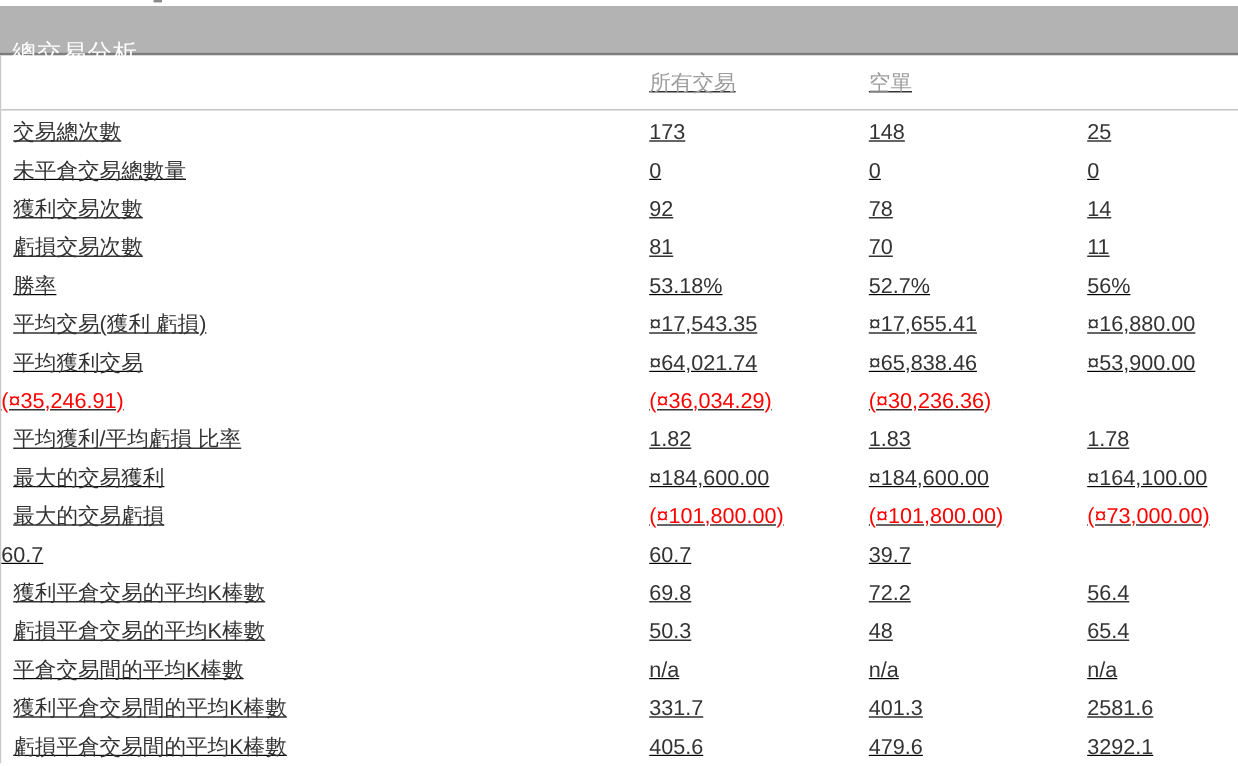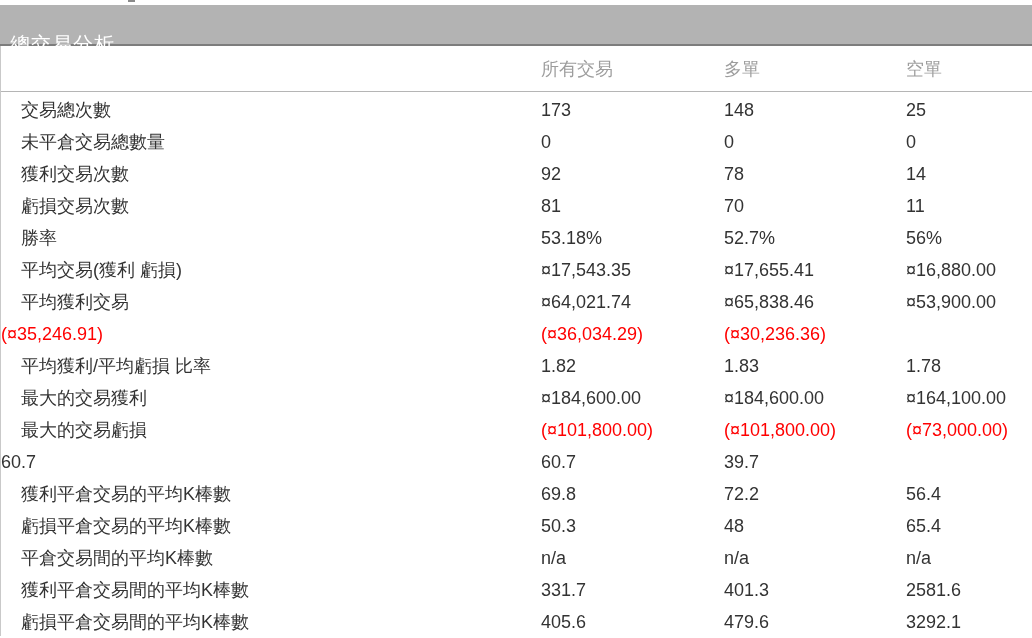--- a/index.html
+++ b/index.html
@@ -9,30 +9,30 @@
 
   .top-strip { height:5px; background:#fff; position:relative; }
   .top-artifact { position:absolute; left:128px; top:0; width:7px; height:2px; background:#8a8a8a; }
 
   .panel-header {
     height:41px; background:#b3b3b3; border-bottom:2px solid #7d7d7d;
     display:flex; align-items:center; padding-left:10px;
   }
   .panel-title { color:#ffffff; font-size:20px; letter-spacing:1px;margin-top:40px; }
 
-  .report-body { border-left:1px solid #c9c9c9; height:590px; overflow:hidden; }
+  .report-body { border-left:1px solid #c9c9c9; height:590px; overflow:hidden;text-decoration:underline; }
 
   .grid-row { display:grid; grid-template-columns:540px 183px 182px 1fr; align-items:center; }
 
   .col-headers { height:46px; border-bottom:1px solid #b5b5b5; }
   .col-header { color:#9d9d9d; font-size:18px; }
 
   .rows-wrap { padding-top:2px; }
   .data-row { height:32px; }
-  .row-label { padding-left:20px; color:#333333; font-size:18px; white-space:nowrap; }
+  .row-label { padding-left:10px; color:#333333; font-size:18px; white-space:nowrap; }
   .cell-value { color:#333333; font-size:18px; white-space:nowrap; }
   .cell-value.neg { color:#ff0000; }
 </style>
 </head>
 <body>
 
 <div class="screen">
 
   <div class="top-strip">
     <div class="top-artifact"></div>
@@ -40,21 +40,20 @@
 
   <div class="panel-header">
     <span class="panel-title">總交易分析</span>
   </div>
 
   <div class="report-body">
 
     <div class="grid-row col-headers">
       <div></div>
       <div class="col-header">所有交易</div>
-      <div class="col-header">多單</div>
       <div class="col-header">空單</div>
     </div>
 
     <div class="rows-wrap">
   <div class="grid-row data-row">
     <div class="row-label">交易總次數</div>
     <div class="cell-value">173</div>
     <div class="cell-value">148</div>
     <div class="cell-value">25</div>
   </div>

